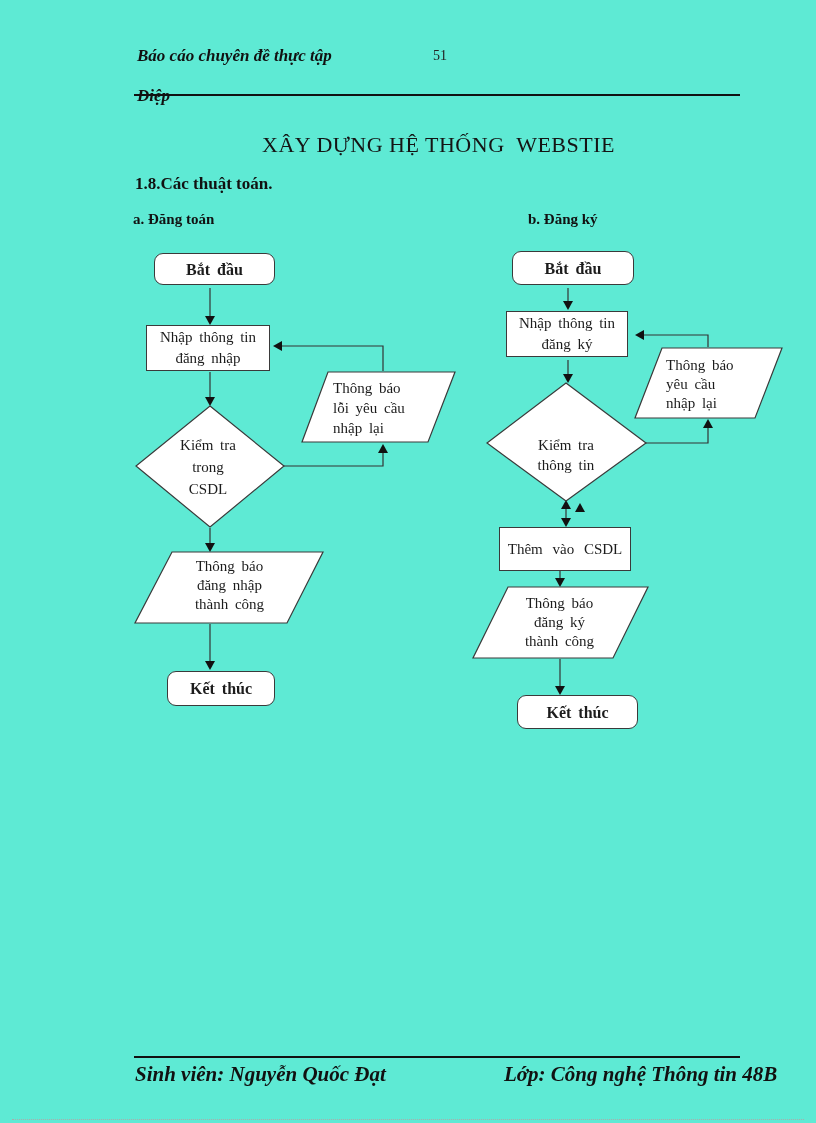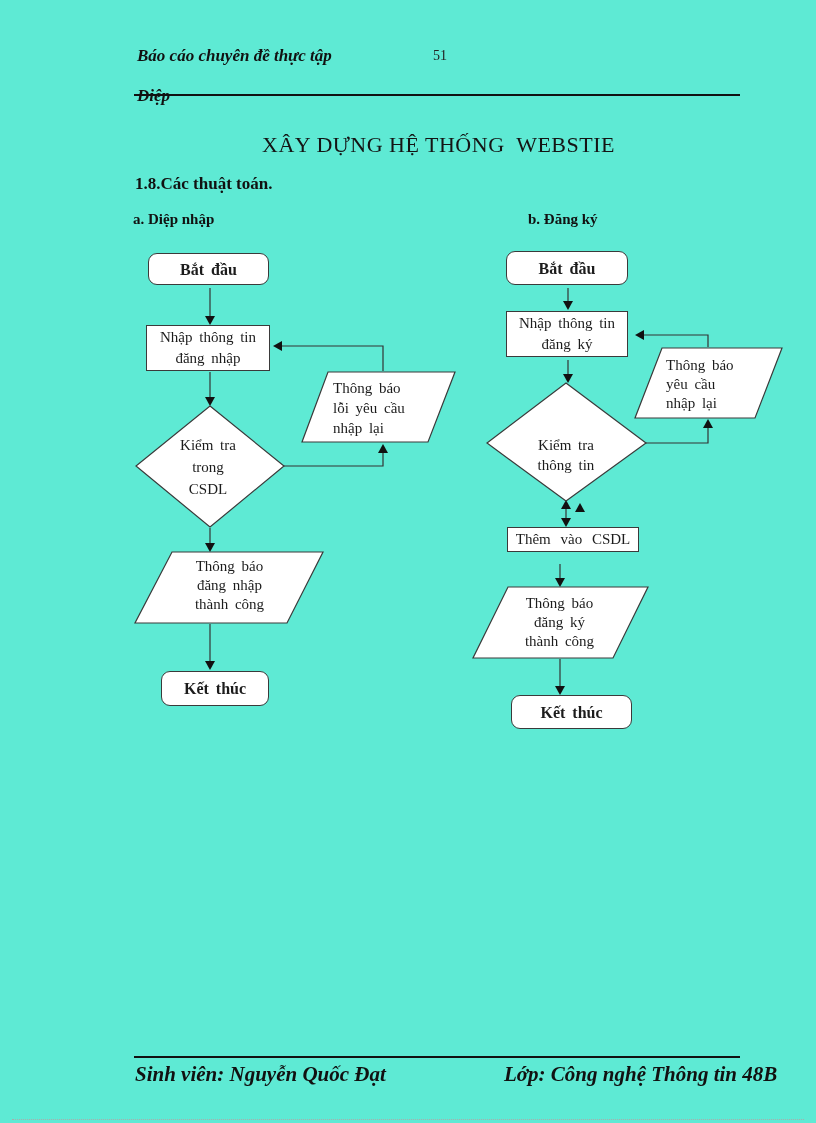--- a/index.html
+++ b/index.html
@@ -33,41 +33,41 @@
   svg.flow line, svg.flow path { stroke:#333; stroke-width:1.2; fill:none; }
   svg.flow polygon.head { fill:#111; stroke:none; }
   svg.flow polygon.shape { fill:#ffffff; stroke:#3a3a3a; stroke-width:1.2; }
 
   
   .node { position:absolute; border:1px solid #3a3a3a; background:#fff;
           display:flex; align-items:center; justify-content:center;
           text-align:center; font-size:15px; line-height:21px;
           white-space:pre-line; word-spacing:3px; color:#1c1c1c; }
   .rounded { border-radius:9px; }
-  .terminal { font-weight:bold; font-size:16px; }
+  .terminal { font-weight:bold; font-size:16px;margin-left:6px; }
   .shape-label { position:absolute; background:transparent; border:none;
                  white-space:pre-line; font-size:15px; word-spacing:3px;
                  color:#1c1c1c; }
   .tc { text-align:center; }
   .tl { text-align:left; }
 </style>
 </head>
 <body>
 
 <div class="page">
 
   <div class="abs hdr-text" style="left:137px; top:46px;">Báo cáo chuyên đề thực tập</div>
   <div class="abs pagenum" style="left:433px; top:48px;">51</div>
   <div class="abs hdr-text" style="left:137px; top:71px;margin-top:15px;">Diệp</div>
   <div class="rule" style="left:134px; top:94px; width:606px;"></div>
 
   <div class="doc-title">XÂY DỰNG HỆ THỐNG  WEBSTIE</div>
   <div class="section-h">1.8.Các thuật toán.</div>
 
-  <div class="chart-cap" style="left:133px; top:211px;">a. Diệp nhập</div>
+  <div class="chart-cap" style="left:133px; top:211px;">a. Đăng toán</div>
   <div class="chart-cap" style="left:528px; top:211px;">b. Đăng ký</div>
 
   <svg class="flow" width="816" height="1123" viewBox="0 0 816 1123">
 
     <line x1="210" y1="288" x2="210" y2="317"></line>
     <polygon class="head" points="205,316 215,316 210,325"></polygon>
     <line x1="210" y1="372" x2="210" y2="398"></line>
     <polygon class="head" points="205,397 215,397 210,406"></polygon>
     <line x1="210" y1="528" x2="210" y2="544"></line>
     <polygon class="head" points="205,543 215,543 210,552"></polygon>
@@ -118,21 +118,21 @@
   <div class="node rounded terminal" style="left:161px; top:671px; width:108px; height:35px;">Kết thúc</div>
 
   <div class="node rounded terminal" style="left:506px; top:251px; width:122px; height:34px;">Bắt đầu</div>
   <div class="node" style="left:506px; top:311px; width:122px; height:46px;">Nhập thông tin
 đăng ký</div>
   <div class="shape-label tc" style="left:502px; top:435px; width:128px; line-height:20px;">Kiểm tra
 thông tin</div>
   <div class="shape-label tl" style="left:666px; top:356px; width:104px; line-height:19px;">Thông báo
 yêu cầu
 nhập lại</div>
-  <div class="node" style="left:499px; top:527px; width:132px; height:25px; word-spacing:6px;margin-left:8px;">Thêm vào CSDL</div>
+  <div class="node" style="left:499px; top:527px; width:132px; height:44px; word-spacing:6px;">Thêm vào CSDL</div>
   <div class="shape-label tc" style="left:482px; top:594px; width:155px; line-height:19px;">Thông báo
 đăng ký
 thành công</div>
   <div class="node rounded terminal" style="left:511px; top:695px; width:121px; height:34px;">Kết thúc</div>
 
   <div class="rule" style="left:134px; top:1056px; width:606px;"></div>
   <div class="abs ftr-text" style="left:135px; top:1062px;">Sinh viên: Nguyễn Quốc Đạt</div>
   <div class="abs ftr-text" style="left:504px; top:1062px;">Lớp: Công nghệ Thông tin 48B</div>
   <div class="dotted-bottom"></div>
 

